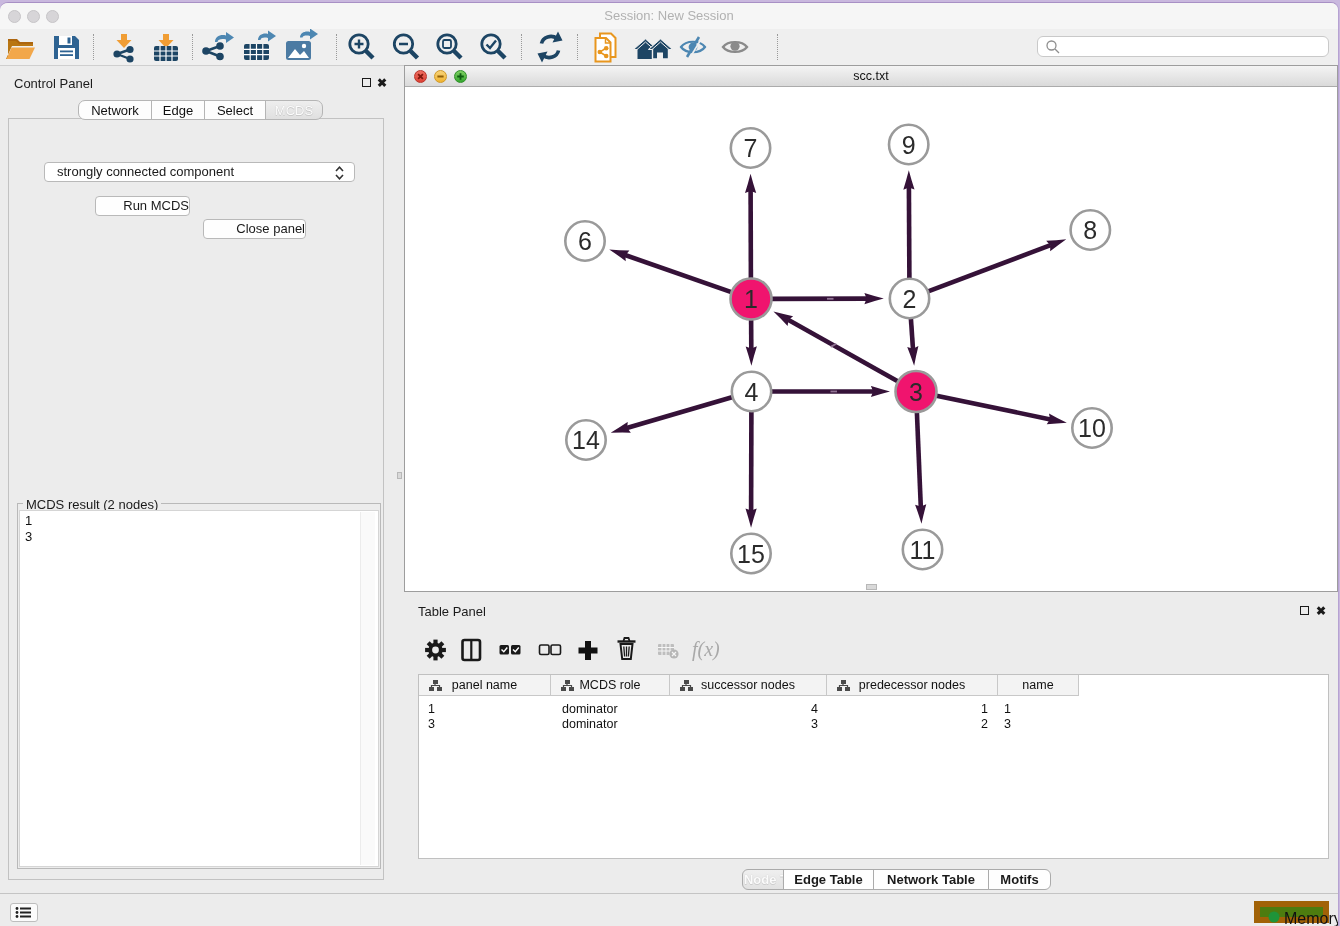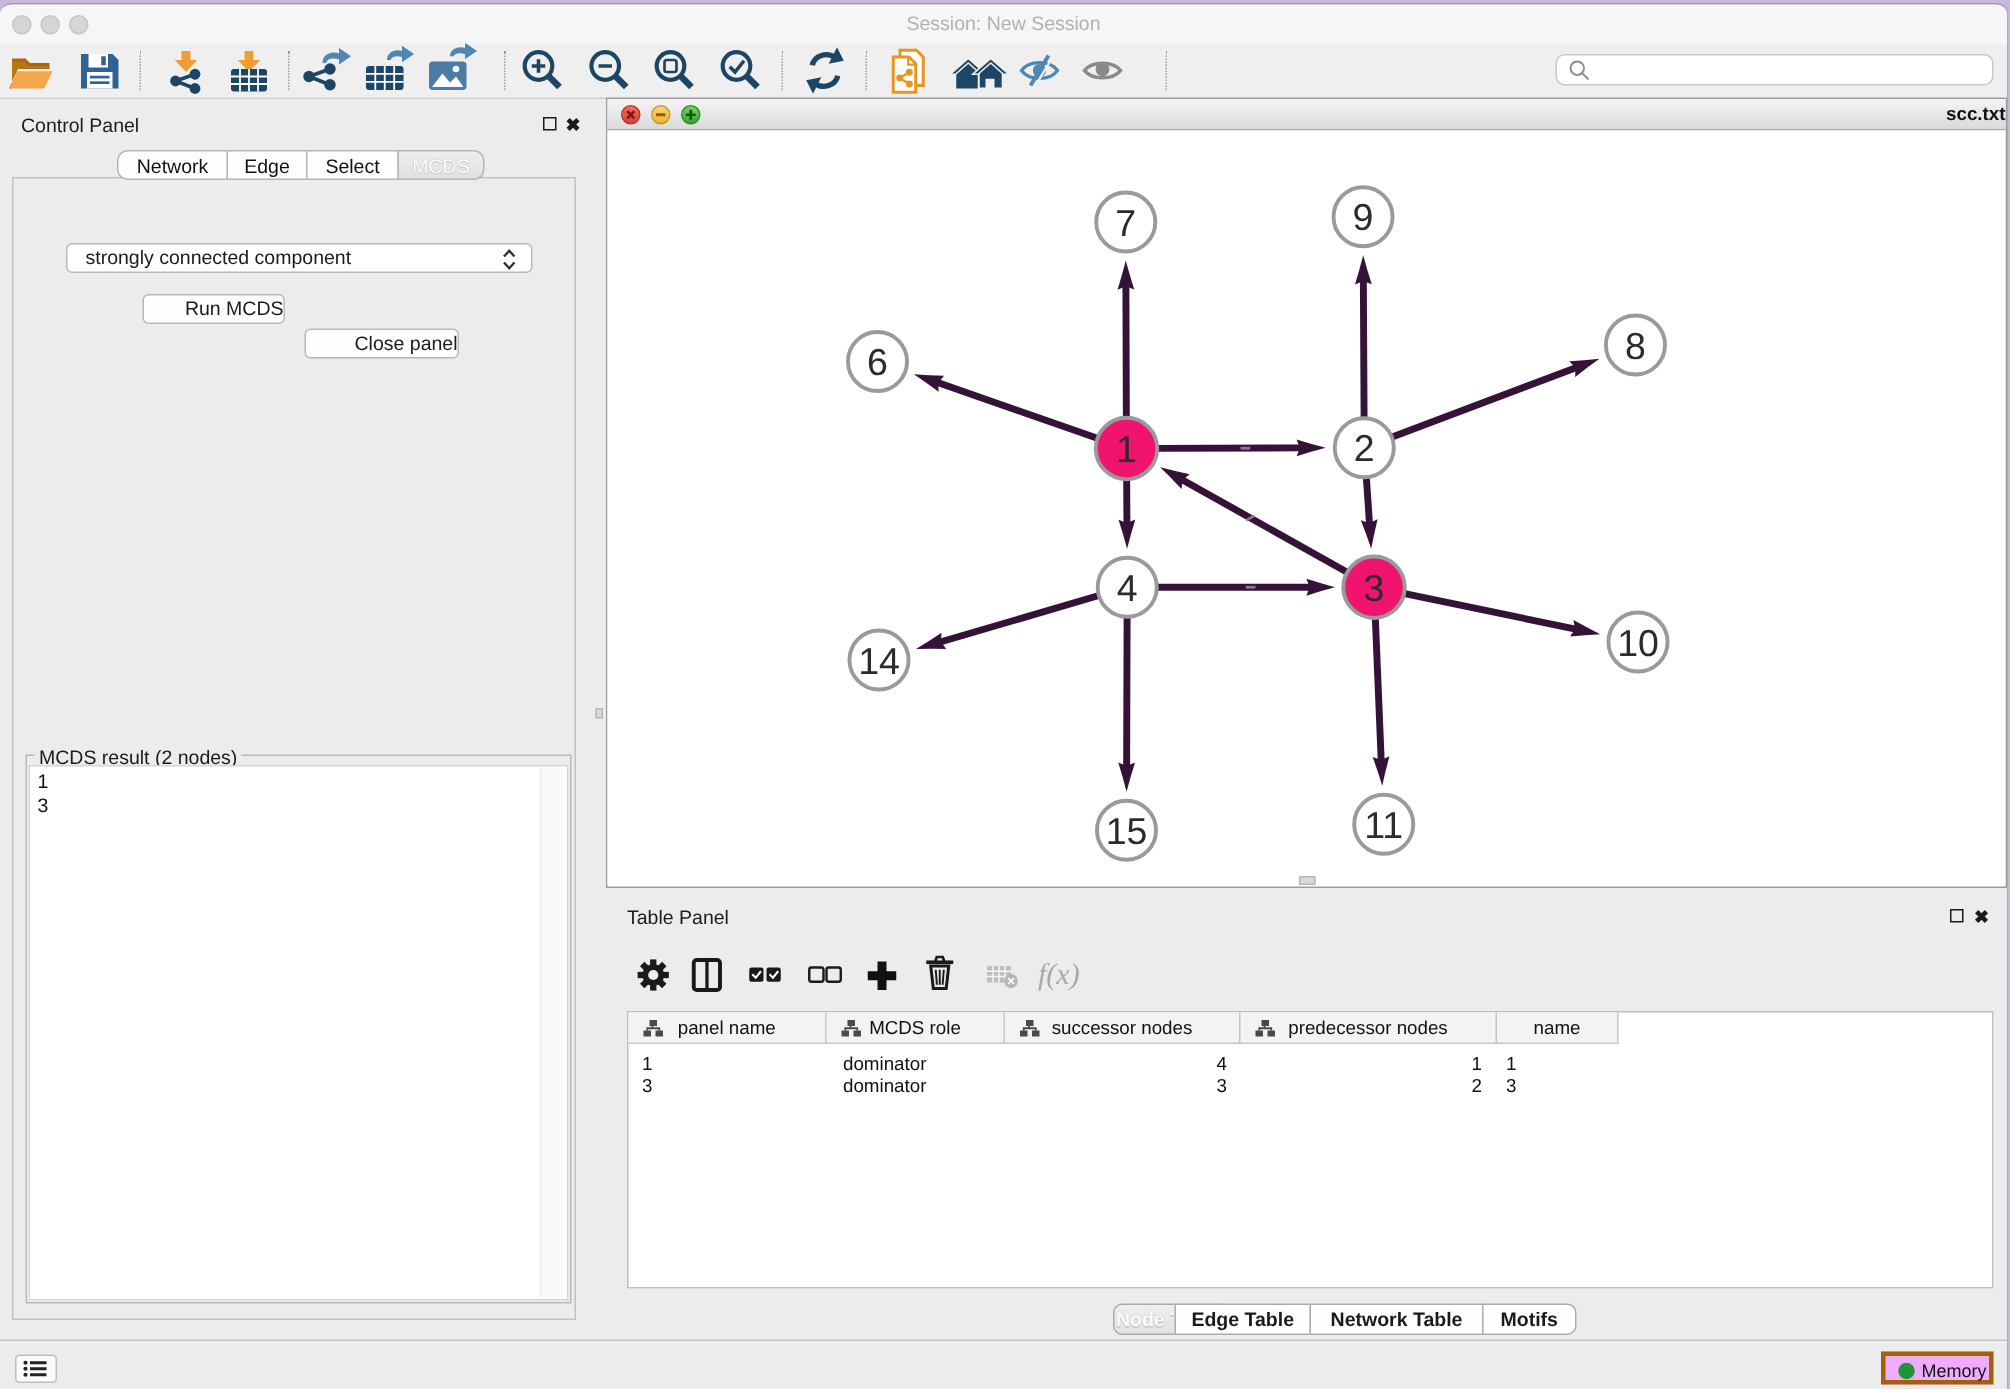--- a/index.html
+++ b/index.html
@@ -48,22 +48,22 @@
 #fs-white { position:absolute; left:1px; top:6px; width:360px; height:357px; background:#fff;
   border:1px solid #d5d5d5; }
 #fs-scroll { position:absolute; right:3px; top:1px; width:15px; height:353px; background:#fafafa;
   border-left:1px solid #ececec; }
 #fs-text { position:absolute; left:5px; top:2px; font-size:13px; color:#111; line-height:16px; }
 
 #netwin { position:absolute; left:404px; top:62px; width:934px; height:527px;
   border:1px solid #9d9d9d; background:#fff; }
 #net-titlebar { position:absolute; left:0; top:0; width:100%; height:21px;
   background:linear-gradient(#f4f4f4,#dadada); border-bottom:1px solid #ababab; }
-#net-title { position:absolute; width:100%; text-align:right; top:3px;
-  font-size:12.5px; font-weight:bold; color:#111; }
+#net-title { position:absolute; width:100%; text-align:center; top:3px;
+  font-size:12.5px; font-weight:normal; color:#111; }
 .mac { position:absolute; top:4px; width:13px; height:13px; border-radius:50%; }
 #canvas { position:absolute; left:0; top:21px; width:932px; height:503px; background:#fff; }
 
 #tpanel { position:absolute; left:404px; top:593px; width:935px; height:297px;
   background:#ececec; }
 #tp-title { position:absolute; left:14px; top:8px; }
 #tp-toolbar { position:absolute; left:0; top:30px; width:100%; height:40px; }
 #tbl { position:absolute; left:14px; top:78px; width:911px; height:185px; background:#fff;
   border:1px solid #c0c0c0; }
 #tbl-head { position:absolute; left:0; top:0; height:21px; background:#f3f3f3; }
@@ -72,21 +72,21 @@
 .td { position:absolute; font-size:12.5px; color:#111; height:15px; line-height:15px; }
 #tp-tabs { position:absolute; top:273px; height:21px; }
 .btab { position:absolute; top:0; height:21px; background:#fefefe; border:1px solid #ababab;
   font-size:13px; font-weight:bold; color:#1a1a1a; text-align:center; line-height:20px; }
 
 #statusbar { position:absolute; left:0; top:890px; width:100%; height:34px;
   background:#ececec; border-top:1px solid #c4c4c4; }
 #mini-btn { position:absolute; left:10px; top:9px; width:28px; height:19px;
   background:#fbfbfb; border:1px solid #bdbdbd; border-radius:3px; }
 #mem-btn { position:absolute; left:1254px; top:7px; width:75px; height:22px;
-  background:#f0abfc; border:3px solid #a16207; font-size:12px; color:#111; }
+  background:#4d7c0f; border:6px solid #a16207; font-size:16px; color:#111; }
 .divider-dot { position:absolute; background:#d9d9d9; border:1px solid #b8b8b8; z-index:5; }
 </style>
 </head>
 <body>
 <div id="win">
 
   <div id="titlebar">
     <div class="tl" style="left:8px;"></div>
     <div class="tl" style="left:27px;"></div>
     <div class="tl" style="left:46px;"></div>

